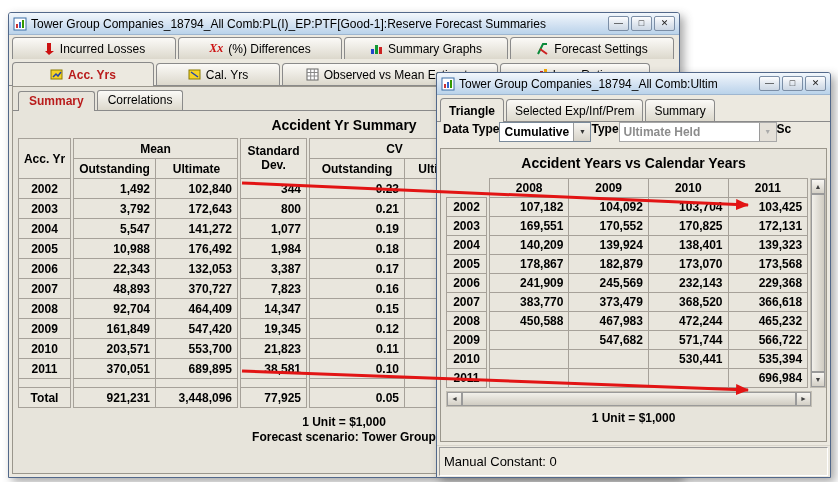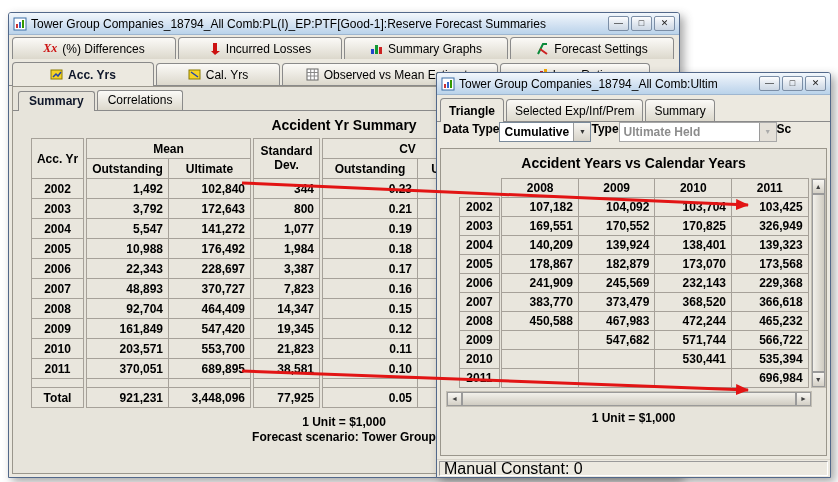--- a/index.html
+++ b/index.html
@@ -21,35 +21,35 @@
             background:linear-gradient(#fdfdfe,#e2e8f0 50%,#ccd7e4); font-size:9px; line-height:13px; color:#222; cursor:default; }
 
   
   .tabstrip { display:flex; align-items:flex-end; padding:2px 3px 0 3px; flex:0 0 auto; }
   .tabstrip.bordered { border-bottom:1px solid #8a8a8a; }
   .tab { display:flex; align-items:center; justify-content:center; gap:5px; height:22px; padding:0 8px;
          background:linear-gradient(#fbfaf7,#dcd8cc); border:1px solid #8a8a8a; border-bottom:none;
          border-radius:4px 4px 0 0; margin-right:2px; white-space:nowrap; overflow:hidden; }
   .row1 .tab { flex:1 1 0; }
   .tab.sel { background:#ece9e0; font-weight:bold; position:relative; top:1px; height:24px; z-index:5; }
-  #win1 .tab.sel, #win1 .subtab.sel { color:#0f172a; }
+  #win1 .tab.sel, #win1 .subtab.sel { color:#b91c1c; }
   .subtabs { display:flex; align-items:flex-end; padding:3px 3px 0 5px; border-bottom:1px solid #8a8a8a; }
   .subtab { height:20px; padding:2px 10px 0; background:linear-gradient(#fbfaf7,#dcd8cc); border:1px solid #8a8a8a;
             border-bottom:none; border-radius:3px 3px 0 0; margin-right:2px; }
   .subtab.sel { background:#e7e4db; font-weight:bold; position:relative; top:1px; z-index:5; }
   .ticon { display:inline-flex; align-items:center; }
   .xx { font-family:"Liberation Serif",serif; font-style:italic; font-weight:bold; color:#cc1111; font-size:12px; }
 
   
   .page { flex:1 1 auto; margin:0 3px 3px 3px; border:1px solid #9a968c; background:#e7e4db; overflow:hidden; position:relative; }
   .bigtitle { text-align:center; font-weight:bold; font-size:14px; padding:6px 0 5px; }
   .footerline { text-align:center; font-weight:bold; font-size:12px; margin-top:4px; }
 
   
-  table.grid { border-collapse:collapse; table-layout:fixed; margin-left:18px; }
+  table.grid { border-collapse:collapse; table-layout:fixed; margin-left:5px; }
   .grid th, .grid td { border:1px solid #a6a199; background:#e9e6dd; font-size:12px; height:20px;
                        padding:0 5px; overflow:hidden; white-space:nowrap; }
   #win2 .grid th, #win2 .grid td { height:19px; }
   .grid th { font-weight:bold; text-align:center; padding:0 2px; }
   .grid td.num { text-align:right; font-weight:bold; }
   .grid td.yr { text-align:center; font-weight:bold; }
   .grid .sp, .grid .cr { background:transparent; border:none; padding:0; }
   tr.h1 th { height:15px; }
   tr.g td { height:9px; }
   .bl { border-left:2px solid #2e2e2e; }  .br { border-right:2px solid #2e2e2e; }
@@ -72,22 +72,22 @@
   .gridwrap { display:flex; align-items:stretch; margin-top:2px; }
   .vscroll { width:16px; display:flex; flex-direction:column; background:#ece9e2; border:1px solid #c2beb4; margin-left:2px; }
   .sbtn { height:15px; background:linear-gradient(#f8f6f2,#d4d0c6); border:1px solid #9a9a9a; font-size:7px;
           line-height:13px; text-align:center; color:#404040; }
   .hbtn { width:15px; height:14px; background:linear-gradient(#f8f6f2,#d4d0c6); border:1px solid #9a9a9a; font-size:7px;
           line-height:12px; text-align:center; color:#404040; }
   .vthumb { flex:1; background:linear-gradient(90deg,#f2f0ea,#d0ccc2); border:1px solid #9a9a9a; }
   .hscroll { height:16px; display:flex; align-items:stretch; margin:3px 0 0 5px; background:#ece9e2; border:1px solid #c2beb4; }
   .hthumb { flex:1; background:linear-gradient(#f2f0ea,#d0ccc2); border:1px solid #9a9a9a; }
   .statusbar { flex:0 0 18px; display:flex; align-items:center; padding:1px 2px; border-top:1px solid #d9d5cb; }
-  .statusfield { flex:1; height:15px; border:1px solid; border-color:#9a9a9a #fff #fff #9a9a9a; padding:0 4px;
-                 font-size:16px; display:flex; align-items:center;text-align:right; }
+  .statusfield { flex:1; height:29px; border:1px solid; border-color:#9a9a9a #fff #fff #9a9a9a; padding:0 4px;
+                 font-size:13px; display:flex; align-items:center;text-align:right; }
 
   #arrows { position:absolute; left:0; top:0; z-index:10; pointer-events:none; }
 </style>
 </head>
 <body>
 
 <div class="stage">
 
   <div class="window" id="win1">
     <div class="titlebar">
@@ -102,30 +102,30 @@
       <span class="title-text">Tower Group Companies_18794_All Comb:PL(I)_EP:PTF[Good-1]:Reserve Forecast Summaries</span>
       <span class="winbtns">
         <span class="winbtn">—</span>
         <span class="winbtn">□</span>
         <span class="winbtn">✕</span>
       </span>
     </div>
 
     <div class="tabstrip row1">
       <div class="tab">
+        <span class="ticon">
+            <svg width="12" height="14">
+              <path d="M4 1h4v8h3l-5 4-4-4h2z" fill="#cc1111"></path>
+            </svg>
+          </span>
+        <span>Incurred Losses</span>
+      </div>
+      <div class="tab">
         <span class="ticon xx">Xx</span>
         <span>(%) Differences</span>
-      </div>
-      <div class="tab">
-        <span class="ticon">
-            <svg width="12" height="14">
-              <path d="M4 1h4v8h3l-5 4-4-4h2z" fill="#cc1111"></path>
-            </svg>
-          </span>
-        <span>Incurred Losses</span>
       </div>
       <div class="tab">
         <span class="ticon">
             <svg width="13" height="13">
               <rect x="1" y="7" width="3" height="5" fill="#2244cc"></rect>
               <rect x="5" y="3" width="3" height="9" fill="#119933"></rect>
               <rect x="9" y="5" width="3" height="7" fill="#cc2222"></rect>
             </svg>
           </span>
         <span>Summary Graphs</span>
@@ -264,21 +264,21 @@
               <td class="sp"></td>
               <td class="num bl br">1,984</td>
               <td class="sp"></td>
               <td class="num bl">0.18</td>
               <td class="num br"></td>
             </tr>
         <tr>
               <td class="yr bl br">2006</td>
               <td class="sp"></td>
               <td class="num bl">22,343</td>
-              <td class="num br">228,697</td>
+              <td class="num br">132,053</td>
               <td class="sp"></td>
               <td class="num bl br">3,387</td>
               <td class="sp"></td>
               <td class="num bl">0.17</td>
               <td class="num br"></td>
             </tr>
         <tr>
               <td class="yr bl br">2007</td>
               <td class="sp"></td>
               <td class="num bl">48,893</td>
@@ -429,21 +429,21 @@
                 <td class="num">104,092</td>
                 <td class="num">103,704</td>
                 <td class="num br">103,425</td>
               </tr>
           <tr>
                 <td class="yr bl br">2003</td>
                 <td class="sp"></td>
                 <td class="num bl">169,551</td>
                 <td class="num">170,552</td>
                 <td class="num">170,825</td>
-                <td class="num br">326,949</td>
+                <td class="num br">172,131</td>
               </tr>
           <tr>
                 <td class="yr bl br">2004</td>
                 <td class="sp"></td>
                 <td class="num bl">140,209</td>
                 <td class="num">139,924</td>
                 <td class="num">138,401</td>
                 <td class="num br">139,323</td>
               </tr>
           <tr>

